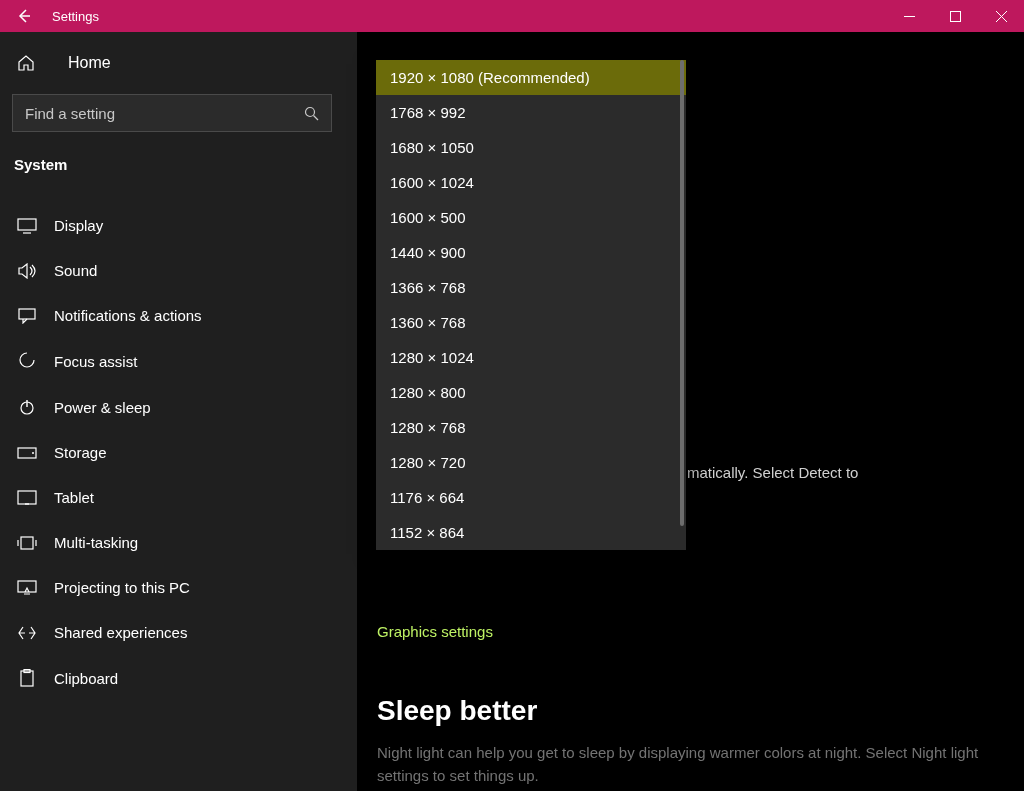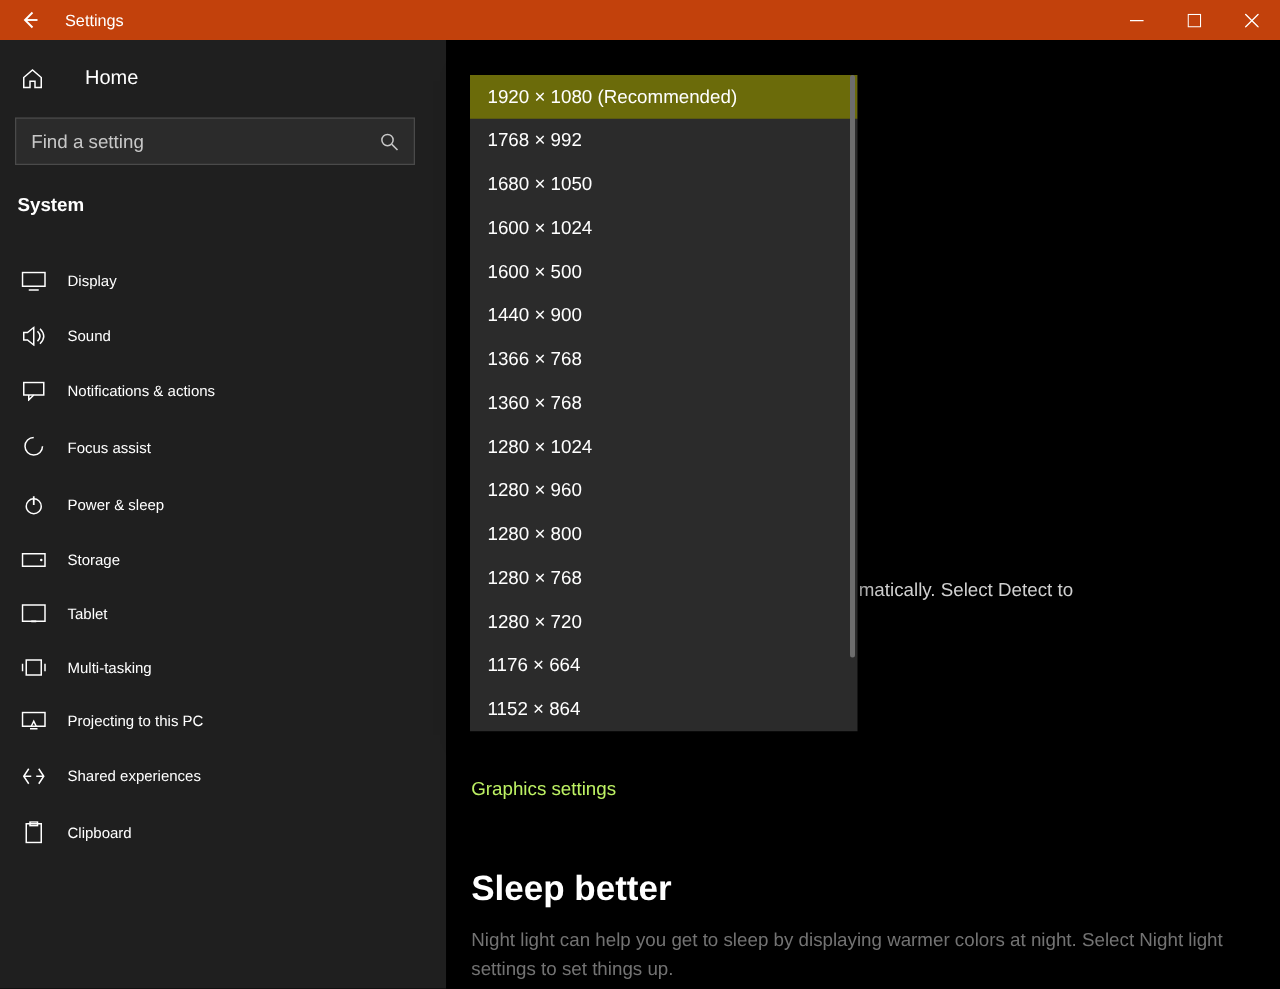--- a/index.html
+++ b/index.html
@@ -1,31 +1,31 @@
 <!DOCTYPE html>
 <html><head>
 <meta charset="utf-8">
 <style>
   * { margin: 0; padding: 0; box-sizing: border-box; font-family: "Segoe UI", Arial, sans-serif; }
   body { width: 1024px; height: 791px; background: #000; color: #fff; overflow: hidden; position: relative; }
 
-  .titlebar { height: 32px; display: flex; align-items: center; background: #c2410c; }
+  .titlebar { height: 32px; display: flex; align-items: center; background: #be185d; }
   .titlebar .back { width: 48px; display:flex; align-items:center; justify-content:center; color:#fff; }
   .titlebar .title { font-size: 13px; padding-left: 4px; }
   .win-controls { position:absolute; top:0; right:0; display:flex; }
   .win-btn { width:46px; height:32px; display:flex; align-items:center; justify-content:center; color:#fff; }
 
   .app { display:flex; height: calc(791px - 32px); }
 
   .sidebar { width: 357px; background:#1f1f1f; padding: 10px 0 0 12px; overflow:hidden; }
   .home-row { display:flex; align-items:center; gap:32px; padding:12px 0 22px 4px; font-size:16px; }
   .home-row .icon { width:20px; display:flex; justify-content:center; }
   .search { width:320px; height:38px; border:1px solid #4a4a4a; background:#2b2b2b; display:flex; align-items:center; justify-content:space-between; padding:0 12px; color:#c8c8c8; font-size:15px; margin-bottom:24px; }
   .category { font-size:15px; font-weight:600; padding-left:2px; margin-bottom:30px; }
-  .nav-item { display:flex; align-items:center; gap:16px; padding:14px 0 14px 4px; font-size:12px; }
+  .nav-item { display:flex; align-items:center; gap:16px; padding:14px 0 14px 4px; font-size:15px; }
   .nav-item .icon { width:22px; display:flex; justify-content:center; }
 
   .content { flex:1; background:#000; padding:30px 20px 0 20px; position:relative; }
   .hidden-text { color:#d0d0d0; font-size:15px; line-height:1.5; }
   .hidden-text .visible-tail { margin-left:310px; display:inline-block; }
   .link { color:#bef264; font-size:15px; margin-top:18px; display:inline-block; }
   .section-title { font-size:28px; font-weight:600; margin-top:54px; margin-bottom:14px; }
   .section-body { color:#737373; font-size:15px; line-height:1.55; }
 
   .dropdown { position:absolute; left:376px; top:60px; width:310px; background:#2b2b2b; box-shadow:0 4px 20px rgba(0,0,0,.6); z-index:10; }
@@ -206,20 +206,19 @@
     <div class="scrollbar"></div>
     <div class="opt selected">1920 × 1080 (Recommended)</div>
     <div class="opt">1768 × 992</div>
     <div class="opt">1680 × 1050</div>
     <div class="opt">1600 × 1024</div>
     <div class="opt">1600 × 500</div>
     <div class="opt">1440 × 900</div>
     <div class="opt">1366 × 768</div>
     <div class="opt">1360 × 768</div>
     <div class="opt">1280 × 1024</div>
-    <div class="opt">1280 × 960</div>
     <div class="opt">1280 × 800</div>
     <div class="opt">1280 × 768</div>
     <div class="opt">1280 × 720</div>
     <div class="opt">1176 × 664</div>
     <div class="opt">1152 × 864</div>
   </div>
 </div>
 
 </body></html>

